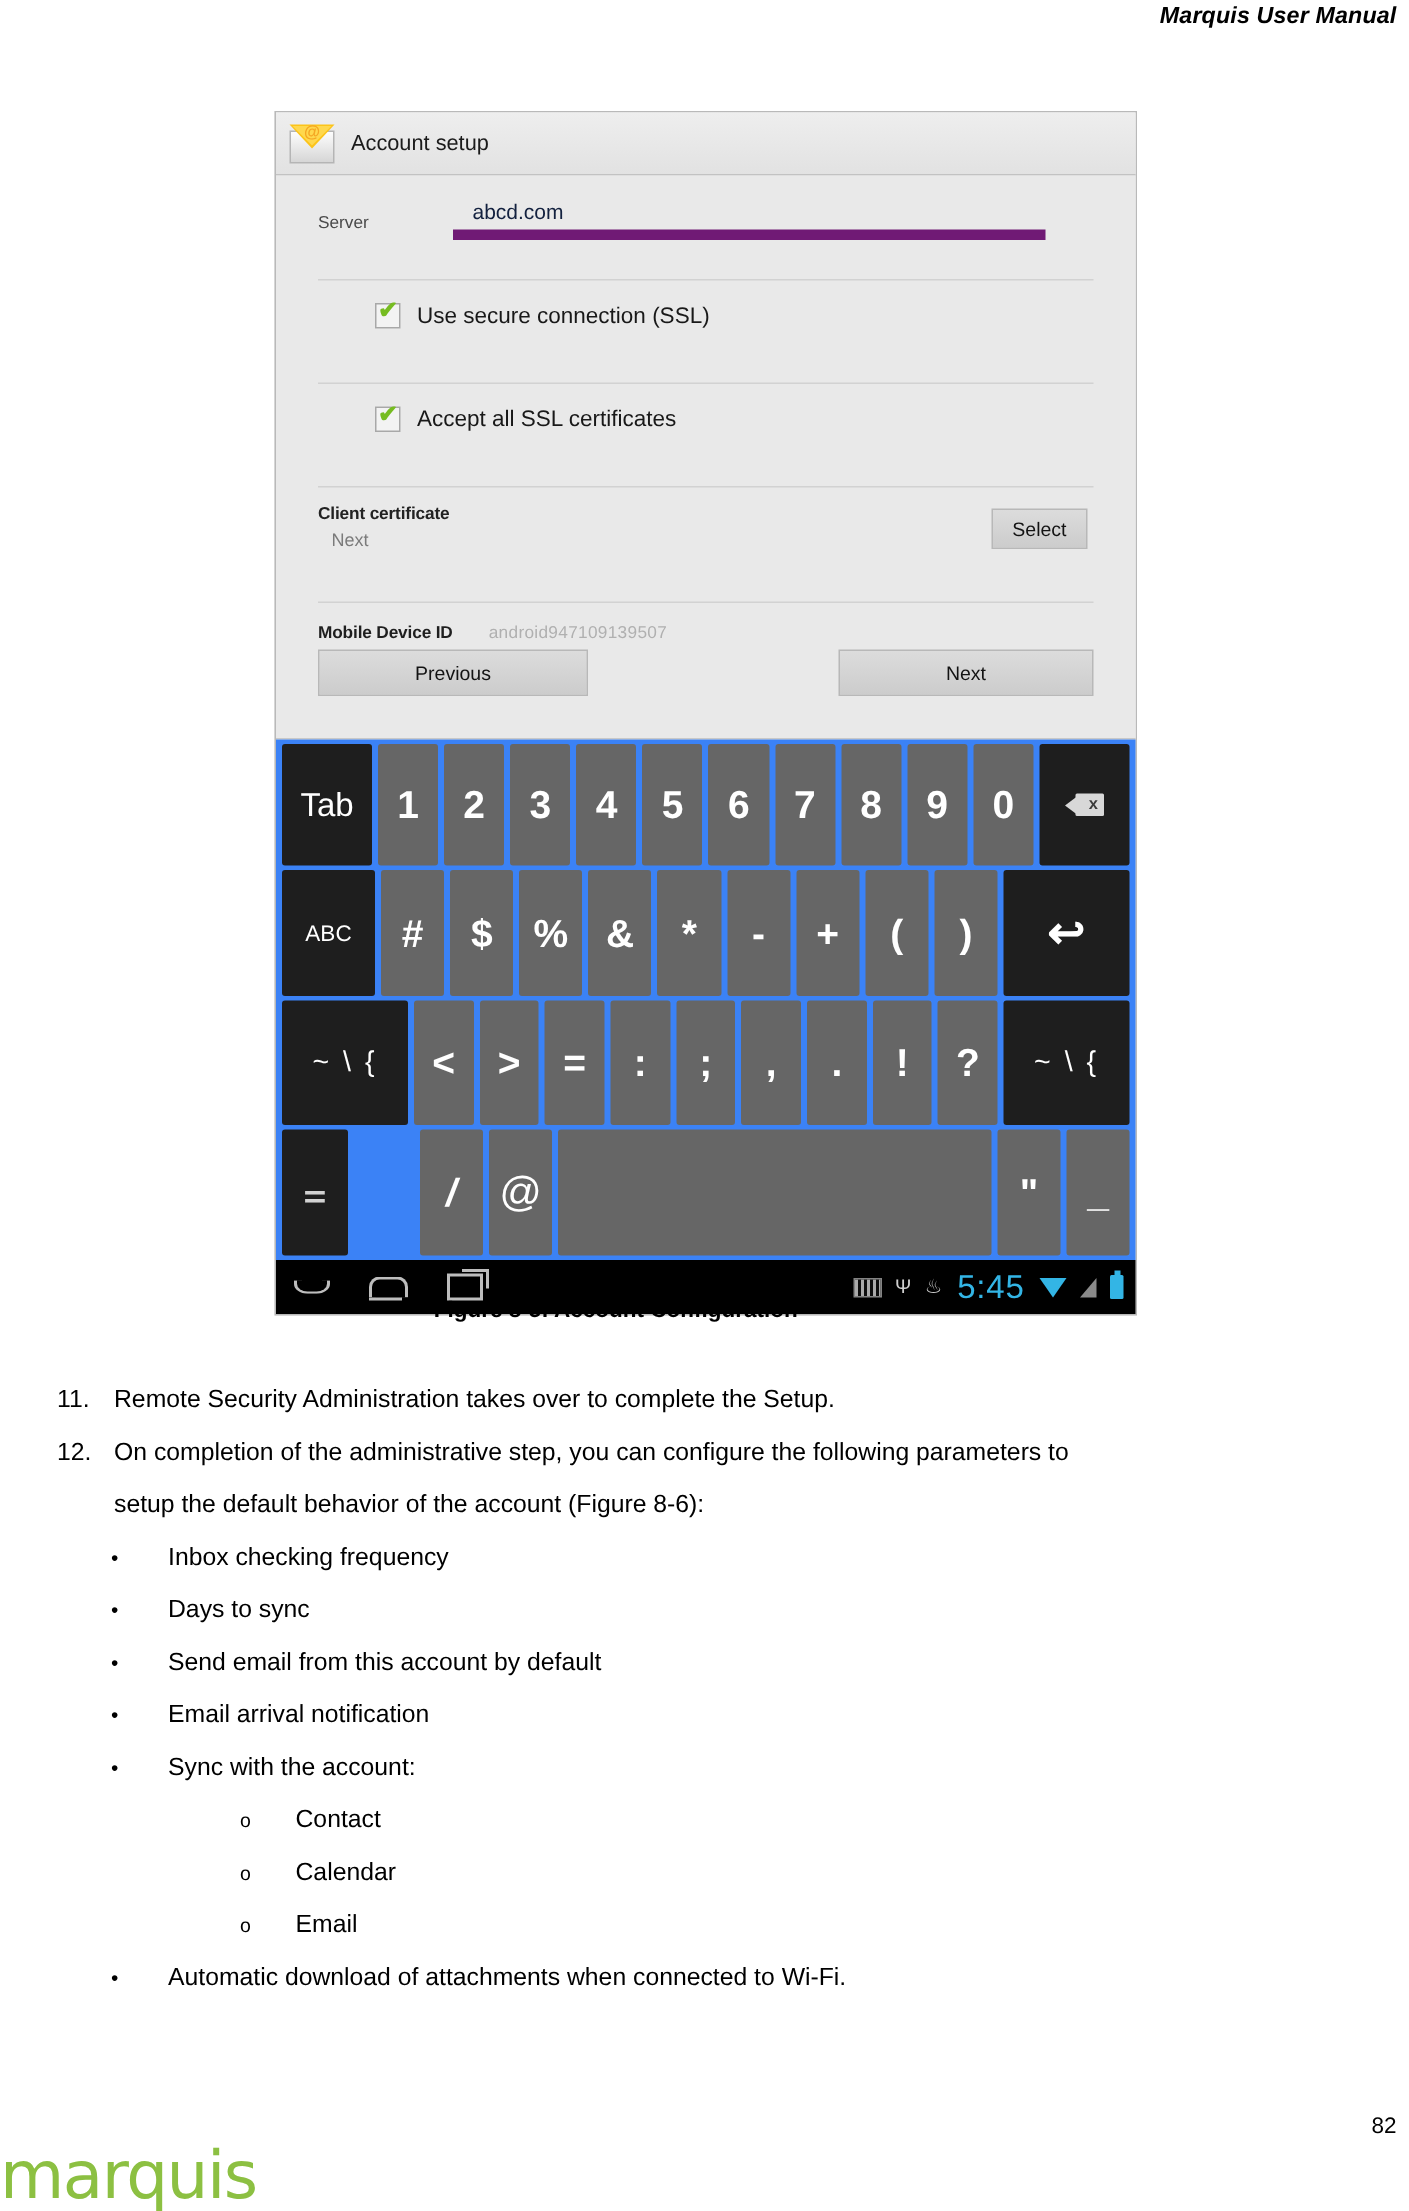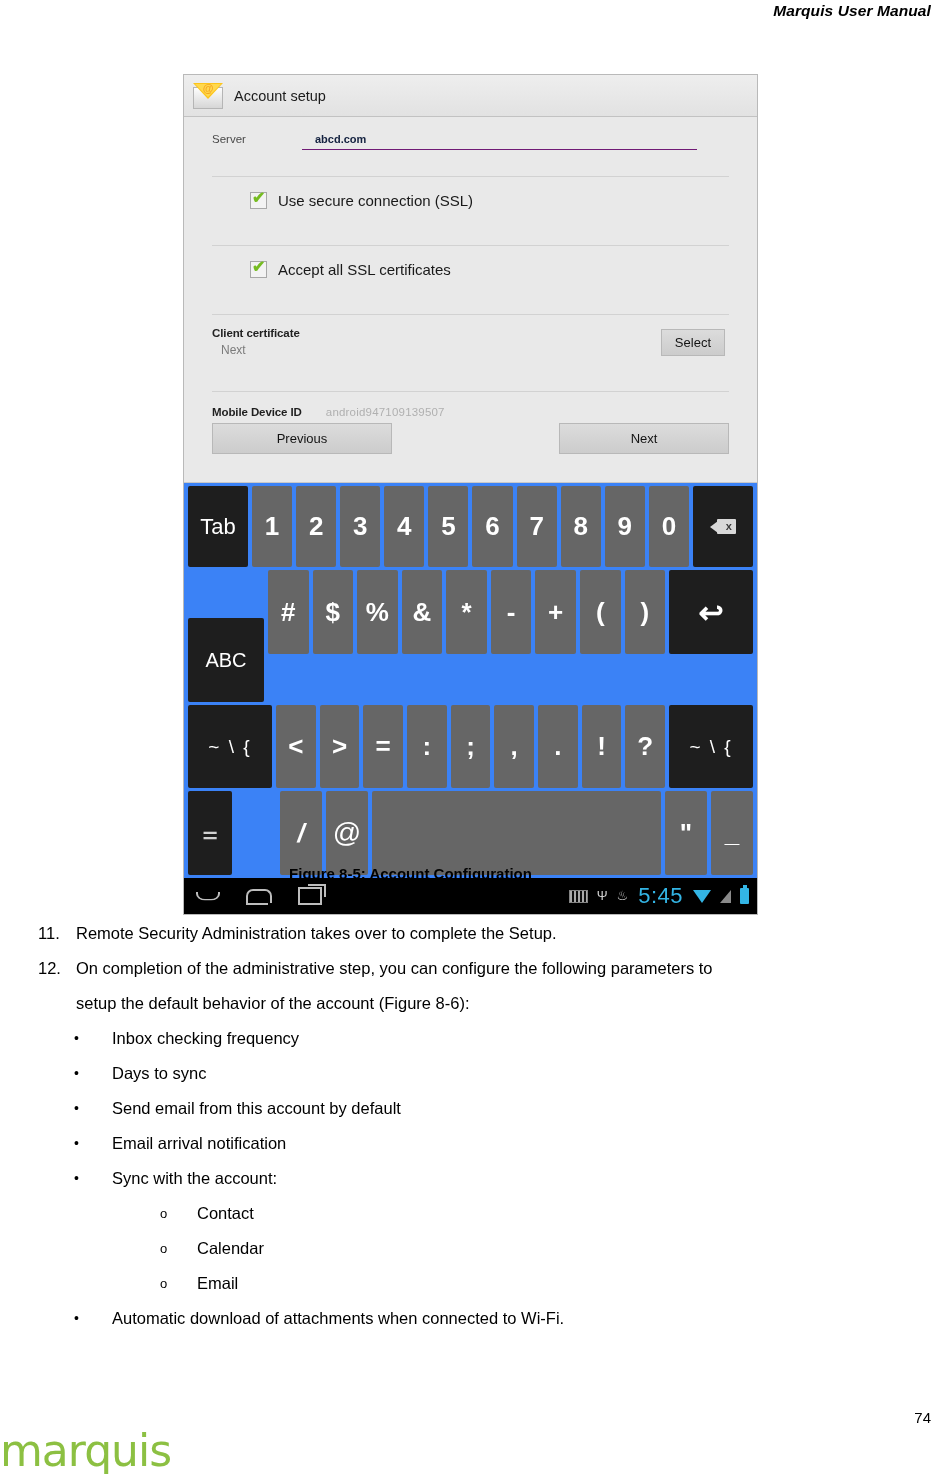--- a/index.html
+++ b/index.html
@@ -114,24 +114,24 @@
   }
   .field-label {
     font-size: 11.5px;
     color: #4a4a4a;
     width: 90px;
     padding-bottom: 5px;
     flex: 0 0 auto;
   }
   .field-input {
     flex: 1 1 auto;
-    border-bottom: 1px solid #701a75;
+    border-bottom: 7px solid #701a75;
     padding: 0 0 4px 13px;
-    font-size: 11px;
-    font-weight: bold;
+    font-size: 14px;
+    font-weight: normal;
     color: #13213f;
     margin-right: 32px;
   }
   .divider {
     height: 1px;
     background: #d2d2d2;
     margin: 22px 28px 0 28px;
   }
   .check-row {
     display: flex;
@@ -241,21 +241,21 @@
   }
   .key.blank { background: transparent; }
   .kb-row-1 .key { height: 81px; }
   .kb-row-2 .key { height: 84px; }
   .kb-row-3 .key { height: 83px; }
   .kb-row-4 .key { height: 84px; }
 
   .k-tab { width: 60px; font-size: 22px; font-weight: normal; }
   .k-num { flex: 1 1 0; }
   .k-bksp { width: 60px; }
-  .k-abc { width: 76px; font-size: 20px; font-weight: normal; margin-top: 48px; }
+  .k-abc { width: 62px; font-size: 15px; font-weight: normal; }
   .k-sym { flex: 1 1 0; }
   .k-enter { width: 84px; font-size: 30px; }
   .k-tilde { width: 84px; font-size: 19px; font-weight: normal; letter-spacing: 2px; }
   .k-punct { flex: 1 1 0; }
   .k-settings { width: 44px; }
   .k-gap { width: 40px; }
   .k-slash { width: 42px; font-style: italic; }
   .k-at { width: 42px; font-weight: normal; font-size: 28px; }
   .k-space { flex: 1 1 0; }
   .k-quote { width: 42px; }
@@ -656,14 +656,14 @@
     <span>Email</span>
   </div>
 
   <div class="bullet-item">
     <span class="bullet-marker">•</span>
     <span>Automatic download of attachments when connected to Wi-Fi.</span>
   </div>
 
 </div>
 
-<div class="page-number">74</div>
+<div class="page-number">82</div>
 <div class="footer-logo">marquis</div>
 
 </body></html>

